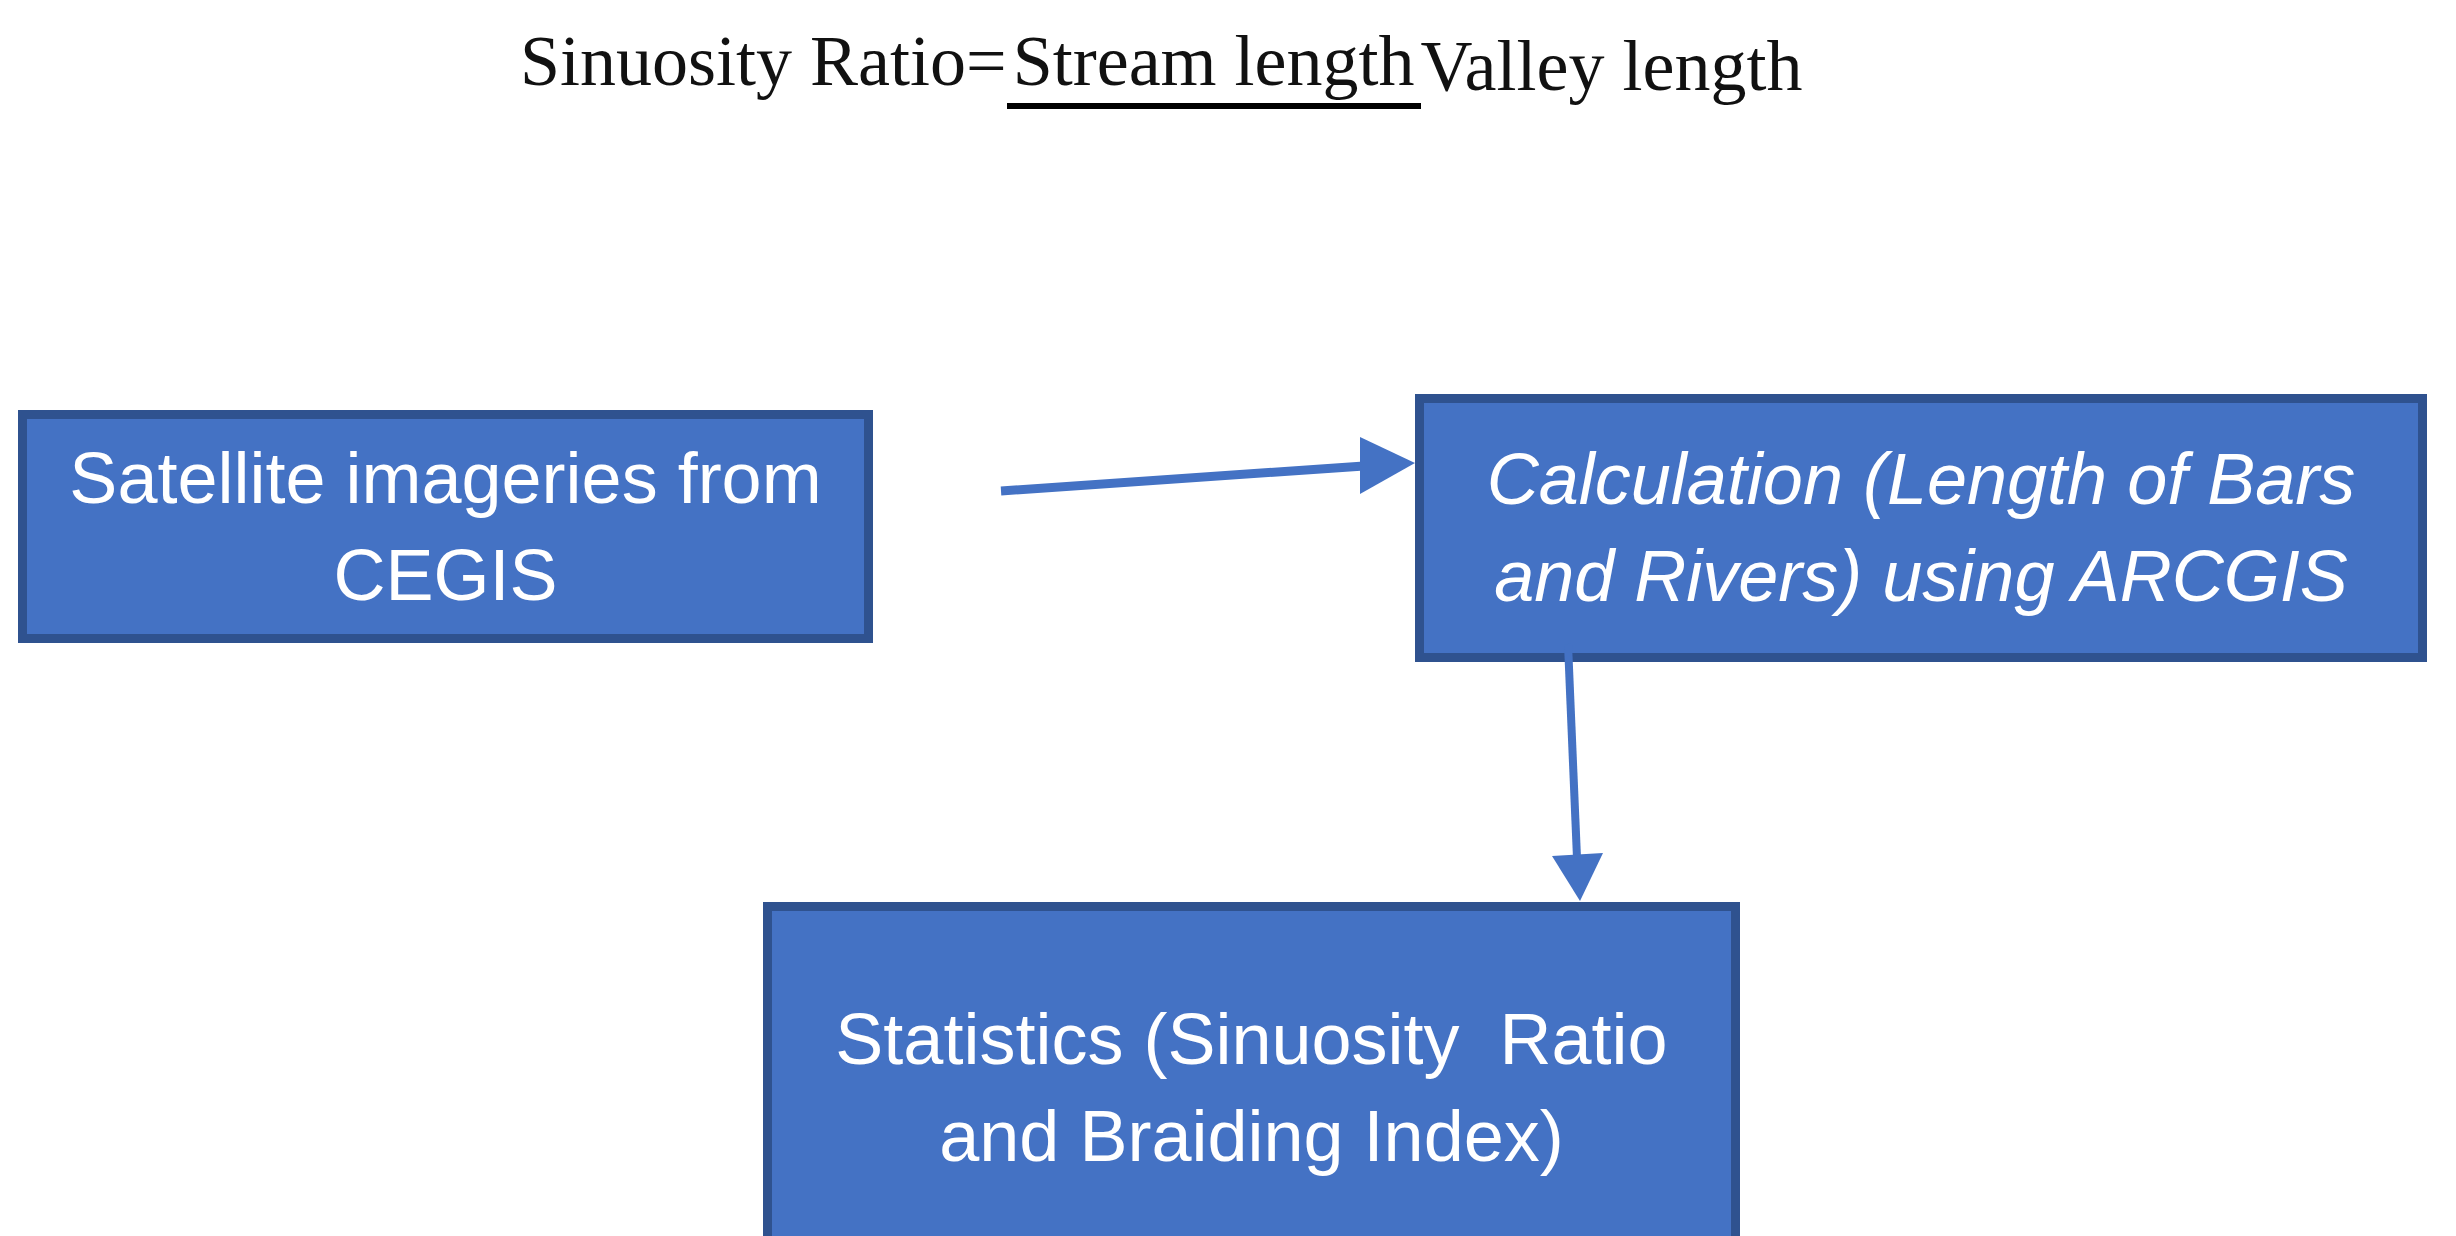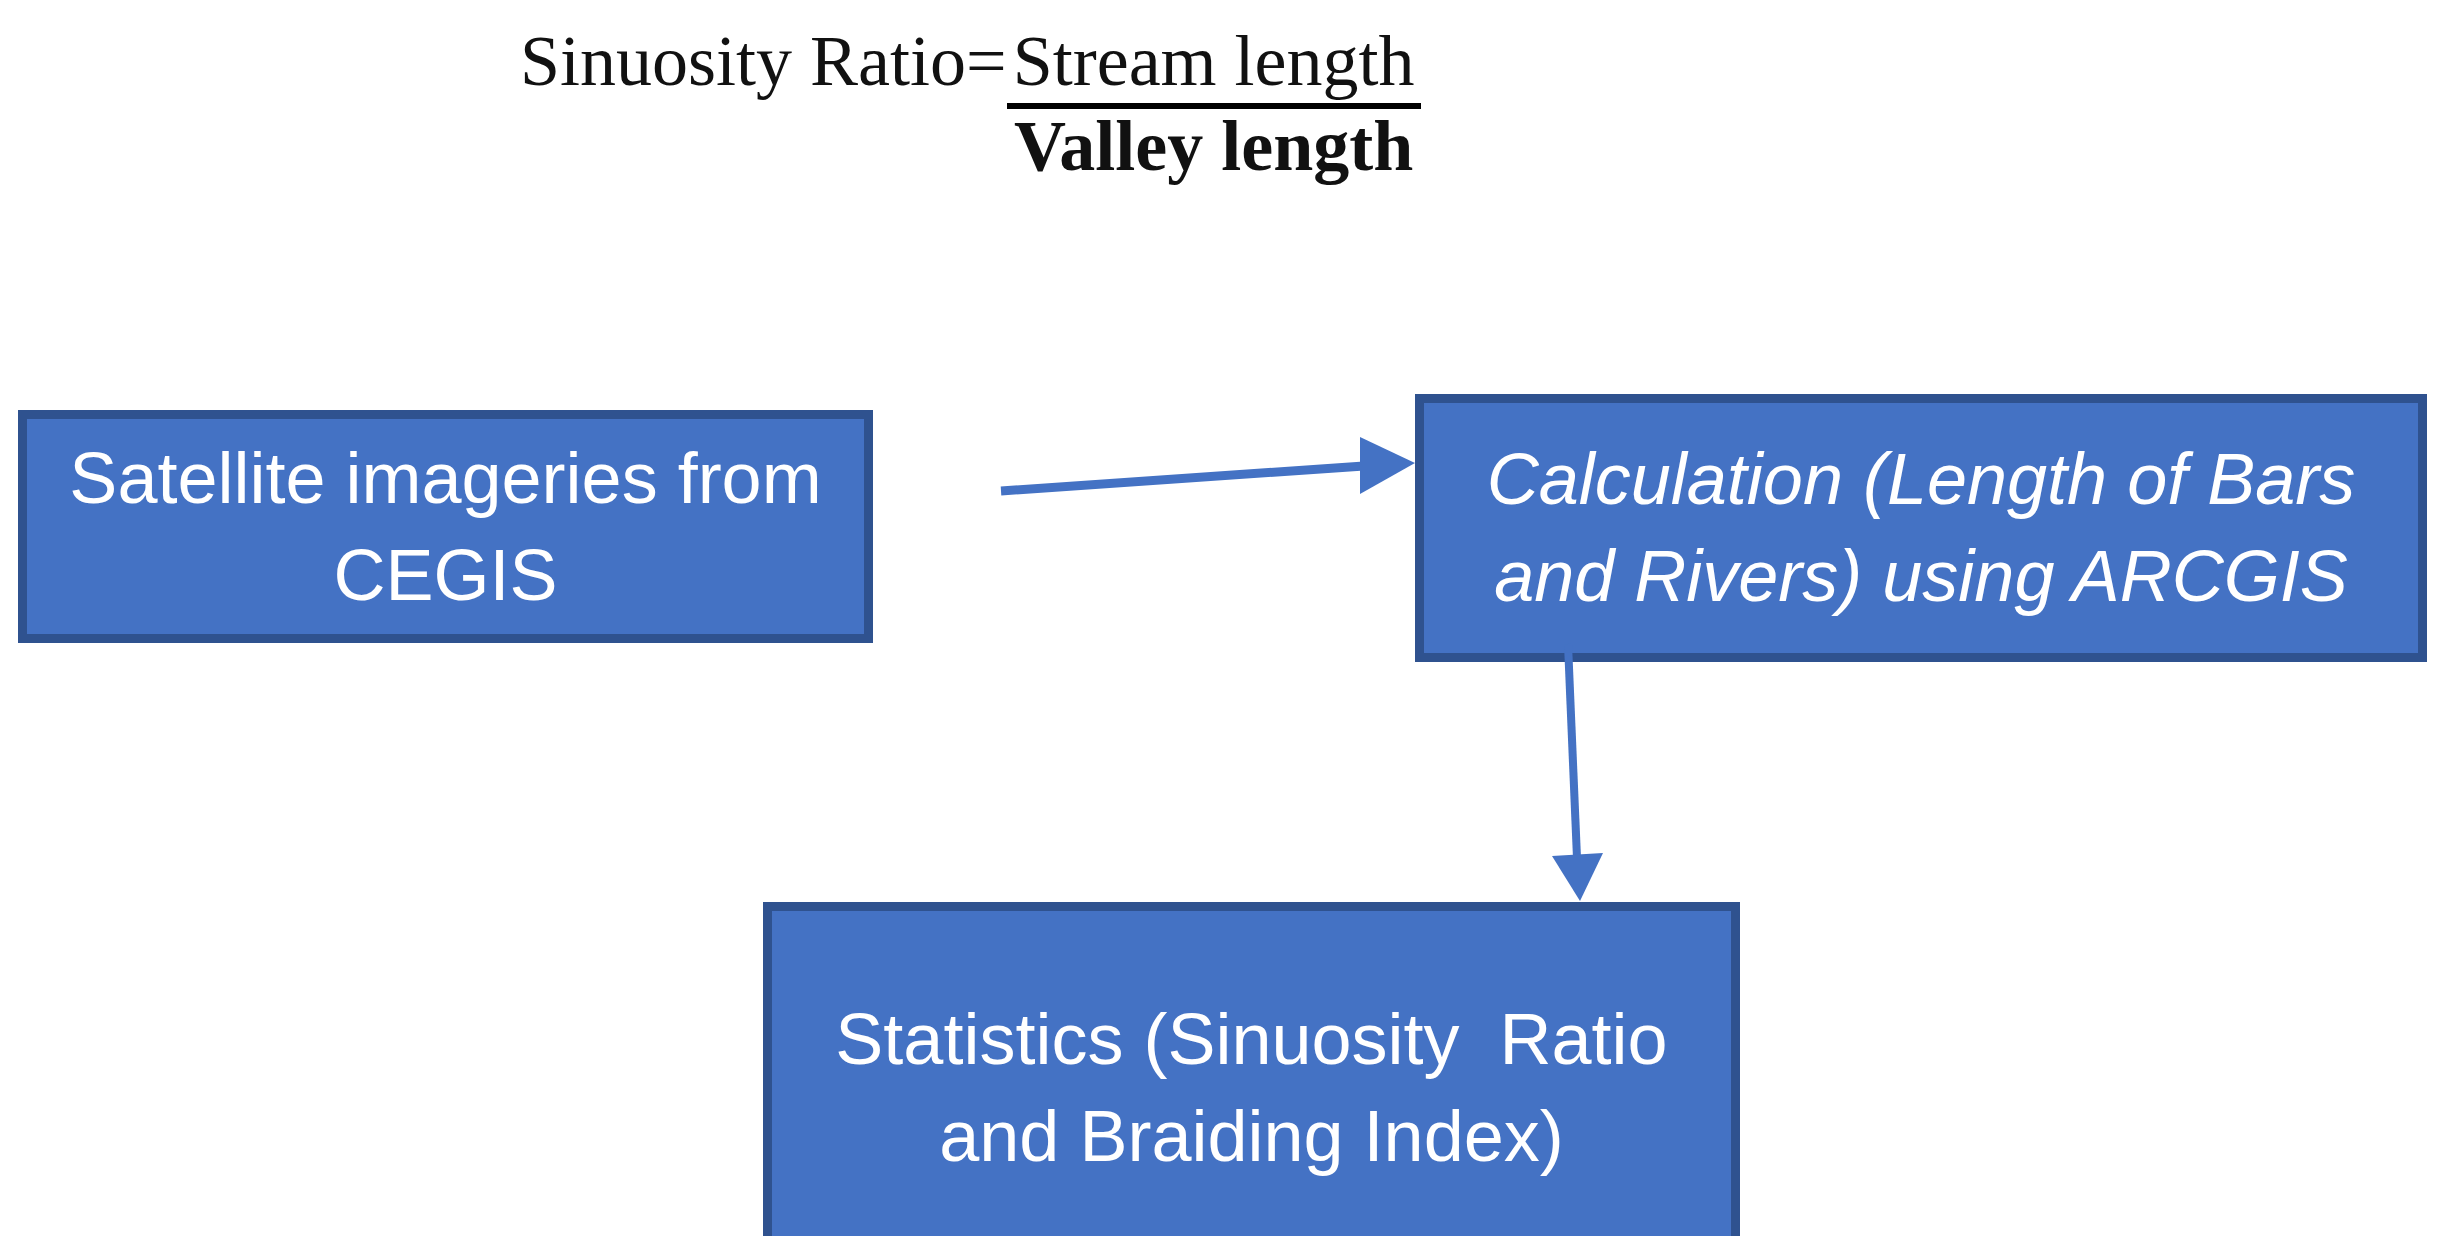--- a/index.html
+++ b/index.html
@@ -30,30 +30,29 @@
     display: flex;
     align-items: flex-start;
     font-family: "Liberation Serif", serif;
     font-size: 72px;
     line-height: 1.05;
     color: var(--formula-text);
     white-space: nowrap;
   }
   .fraction {
     display: inline-flex;
-    flex-direction: column;
+    flex-direction: row;
     align-items: center;
   }
   .fraction .num {
     padding: 0 6px 3px 6px;
     border-bottom: 6px solid var(--fraction-bar);
   }
   .fraction .den {
     margin-top: 0;
-    font-weight: bold;
   }
 
   
   .node {
     position: absolute;
     background: var(--box-fill);
     border: 9px solid var(--box-border);
     color: var(--box-text);
     display: flex;
     align-items: center;

